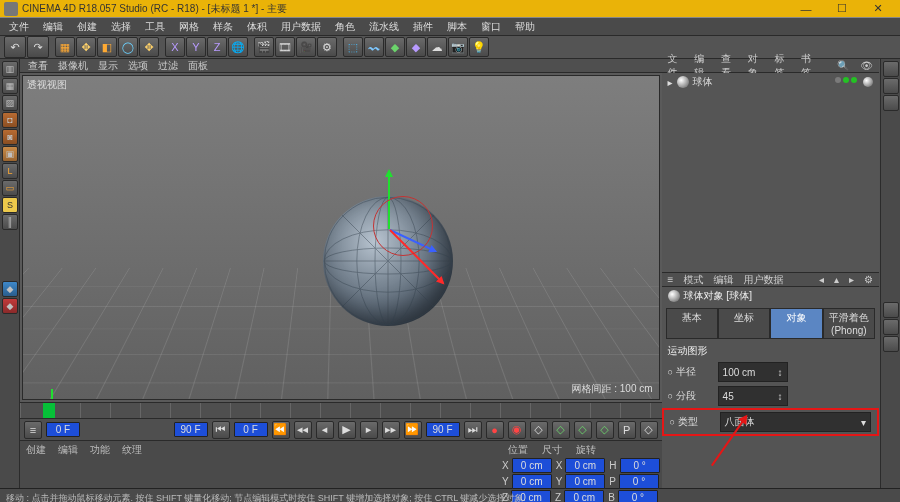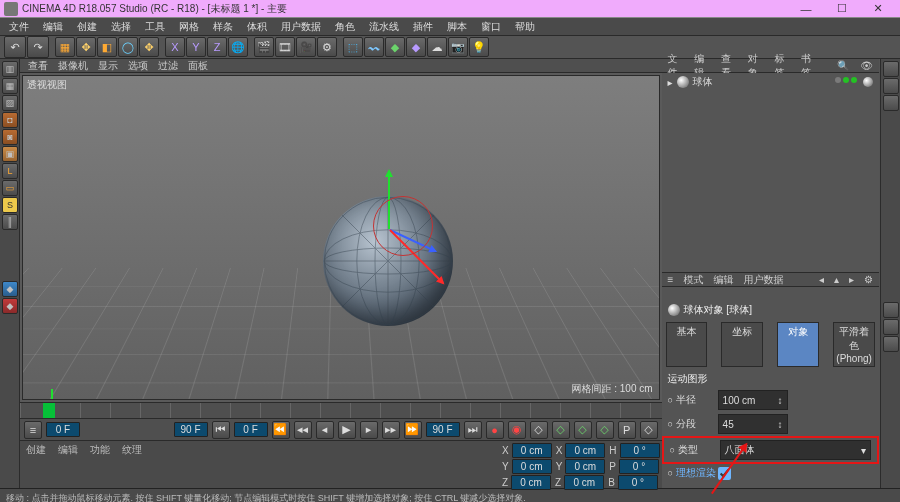--- a/index.html
+++ b/index.html
@@ -7,21 +7,21 @@
   --panel: #545454;
   --panel-dark: #4a4a4a;
   --border: #2b2b2b;
   --text: #c0c0c0;
   --accent: #00a0ff;
   --highlight: #5b86c3;
 }
 * { box-sizing: border-box; margin: 0; padding: 0; font-family: Arial, sans-serif; }
 html, body { width: 900px; height: 502px; overflow: hidden; background: var(--bg); color: var(--text); font-size: 10px; }
 
-.titlebar { display: flex; align-items: center; height: 18px; background: #f0abfc; color: #333; padding: 0 4px; border-bottom: 1px solid #888;}
+.titlebar { display: flex; align-items: center; height: 18px; background: #eab308; color: #333; padding: 0 4px; border-bottom: 1px solid #888;}
 .titlebar .title { flex: 1; font-size: 10px; }
 .titlebar .winbtn { width: 36px; height: 16px; display:flex; align-items:center; justify-content:center; font-size:11px; color:#333;}
 
 .menubar { display: flex; align-items: center; height: 17px; background: var(--panel-dark); padding: 0 6px; gap: 8px; color: #ddd;}
 .menubar > div { padding: 0 3px; cursor:default;}
 
 .toolbar { display:flex; align-items:center; height: 24px; background: var(--panel); padding:0 4px; border-top:1px solid #2a2a2a; border-bottom:1px solid #2a2a2a;}
 .tgrp { display:flex; gap:1px; margin-right:6px;}
 .tbtn { width:20px; height:20px; background: linear-gradient(#6a6a6a,#4a4a4a); border:1px solid #2a2a2a; border-radius:2px; display:flex; align-items:center;justify-content:center; font-size:11px; color:#ddd;}
 .tbtn.big{width:22px;height:22px;}
@@ -52,21 +52,21 @@
 .floor{position:absolute;inset:0;perspective:600px;}
 .floor-g{position:absolute;left:-40%;right:-40%;top:40%;bottom:-20%; background-image:
  linear-gradient(rgba(200,200,200,.18) 1px,transparent 1px),
  linear-gradient(90deg,rgba(200,200,200,.18) 1px,transparent 1px);
  background-size:40px 40px; transform:rotateX(62deg);}
 
 .timeline{height:16px;background:#4f4f4f;border-top:1px solid #2a2a2a;position:relative;}
 .ticks{position:absolute;inset:0;background:repeating-linear-gradient(90deg,#666 0 1px, transparent 1px 30px);}
 .playhead{position:absolute;top:0;bottom:0;left:23px;width:12px;background:#06c038;}
 .tcontrols{height:22px;background:#4f4f4f;display:flex;align-items:center;gap:4px;padding:0 4px;border-top:1px solid #2a2a2a;}
-.numbox{background:#0c4a6e;border:1px solid #222;color:#ddd;padding:1px 6px;min-width:34px;text-align:center;font-size:10px;border-radius:1px;}
+.numbox{background:#1d4ed8;border:1px solid #222;color:#ddd;padding:1px 6px;min-width:34px;text-align:center;font-size:10px;border-radius:1px;}
 .tcontrols .tbtn{width:18px;height:18px;}
 
 .bottoms{height:48px;display:flex;background:#4a4a4a;border-top:1px solid #2a2a2a;}
 .lpane{width:480px;padding:2px 6px;color:#bbb;}
 .lpane .tabs{display:flex;gap:12px;font-size:10px;}
 .rpane{flex:1;display:flex;flex-direction:column;gap:1px;padding:2px;}
 .rpane .tabs{display:flex;gap:14px;font-size:10px;padding:0 6px;}
 .crow{display:flex;gap:4px;align-items:center;}
 .cfield{display:flex;align-items:center;gap:3px;}
 .cfield span{color:#ccc;}
@@ -77,21 +77,21 @@
 .rtool { width:20px; background:#4a4a4a; display:flex; flex-direction:column; gap:1px; padding:2px; border-left:1px solid var(--border);}
 .rtool .rb{width:16px;height:16px;background:linear-gradient(#6b6b6b,#4b4b4b);border:1px solid #2a2a2a;border-radius:2px;}
 .panelhead{height:14px;display:flex;align-items:center;gap:10px;padding:0 6px;background:#4f4f4f;border-bottom:1px solid #2a2a2a;font-size:10px;color:#ccc;}
 .panelhead .spr{flex:1;}
 .objmgr{height:200px;background:#555;border-bottom:1px solid #2a2a2a;position:relative;}
 .objrow{display:flex;align-items:center;gap:4px;padding:2px 6px;color:#ddd;}
 .sphereicon{width:12px;height:12px;border-radius:50%;background:radial-gradient(circle at 35% 35%,#fff,#aaa,#555);}
 .dots{margin-left:auto;display:flex;gap:2px;}
 .dot{width:6px;height:6px;border-radius:50%;}
 .attr{flex:1;display:flex;flex-direction:column;}
-.attr .tabsrow{display:flex;gap:14px;padding:3px 4px;}
+.attr .tabsrow{display:flex;gap:0;padding:3px 4px;}
 .attr .tab{flex:1;text-align:center;padding:2px 0;background:#4a4a4a;border:1px solid #2a2a2a;font-size:10px;color:#ddd;}
 .attr .tab.active{background:var(--highlight);color:#fff;}
 .attr .section{font-size:10px;color:#eee;padding:2px 6px;}
 .attrbody{flex:1; position:relative;}
 .prow{display:flex;align-items:center;gap:0;padding:2px 6px;}
 .prow .plabel{width:50px;color:#ddd;display:flex;align-items:center;gap:3px;}
 .plabel::before{content:"○";font-size:9px;color:#ddd;}
 .pfield{flex:1;background:#303030;border:1px solid #222;color:#ddd;padding:1px 4px;font-size:10px;height:20px;display:flex;align-items:center;justify-content:space-between;}
 .sel{border:1px solid #222;}
 .hl{border:2px solid #e51616 !important;}
@@ -262,20 +262,25 @@
     <div class="bottoms">
       <div class="lpane">
         <div class="tabs">
           <div>创建</div>
           <div>编辑</div>
           <div>功能</div>
           <div>纹理</div>
         </div>
       </div>
       <div class="rpane">
+        <div class="tabs">
+          <div>位置</div>
+          <div>尺寸</div>
+          <div>旋转</div>
+        </div>
         <div class="crow">
           <div class="cfield">
               <span>X</span>
               <div class="numbox">0 cm</div>
             </div>
           <div class="cfield">
               <span>X</span>
               <div class="numbox">0 cm</div>
             </div>
           <div class="cfield">
@@ -349,21 +354,21 @@
       <div>模式</div>
       <div>编辑</div>
       <div>用户数据</div>
       <span class="spr"></span>
       <span>◂</span>
       <span>▴</span>
       <span>▸</span>
       <span>⚙</span>
     </div>
     <div class="attr">
-      <div class="section" style="display:flex;align-items:center;gap:4px;margin-top:14px;">
+      <div class="section" style="display:flex;align-items:center;gap:4px;">
         <span class="sphereicon"></span>
         <span>球体对象 [球体]</span>
       </div>
       <div class="tabsrow">
         <div class="tab">基本</div>
         <div class="tab">坐标</div>
         <div class="tab active">对象</div>
         <div class="tab">平滑着色(Phong)</div>
       </div>
       <div class="section">运动图形</div>
@@ -382,24 +387,20 @@
                 <span>45</span>
                 <span>↕</span>
               </div>
         </div>
         <div class="prow hl">
           <div class="plabel">类型</div>
           <div class="pfield sel">
                 <span>八面体</span>
                 <span>▾</span>
               </div>
-        </div>
-        <div class="prow">
-          <div class="plabel" style="color:#6fb6ff">理想渲染</div>
-          <input type="checkbox" checked="" style="accent-color: rgb(111, 182, 255);">
         </div>
         <div class="arrow"></div>
       </div>
     </div>
    </div>
    <div class="rtool">
      <div class="rb"></div>
      <div class="rb"></div>
      <div class="rb"></div>
      <div class="rb" style="margin-top:190px"></div>

